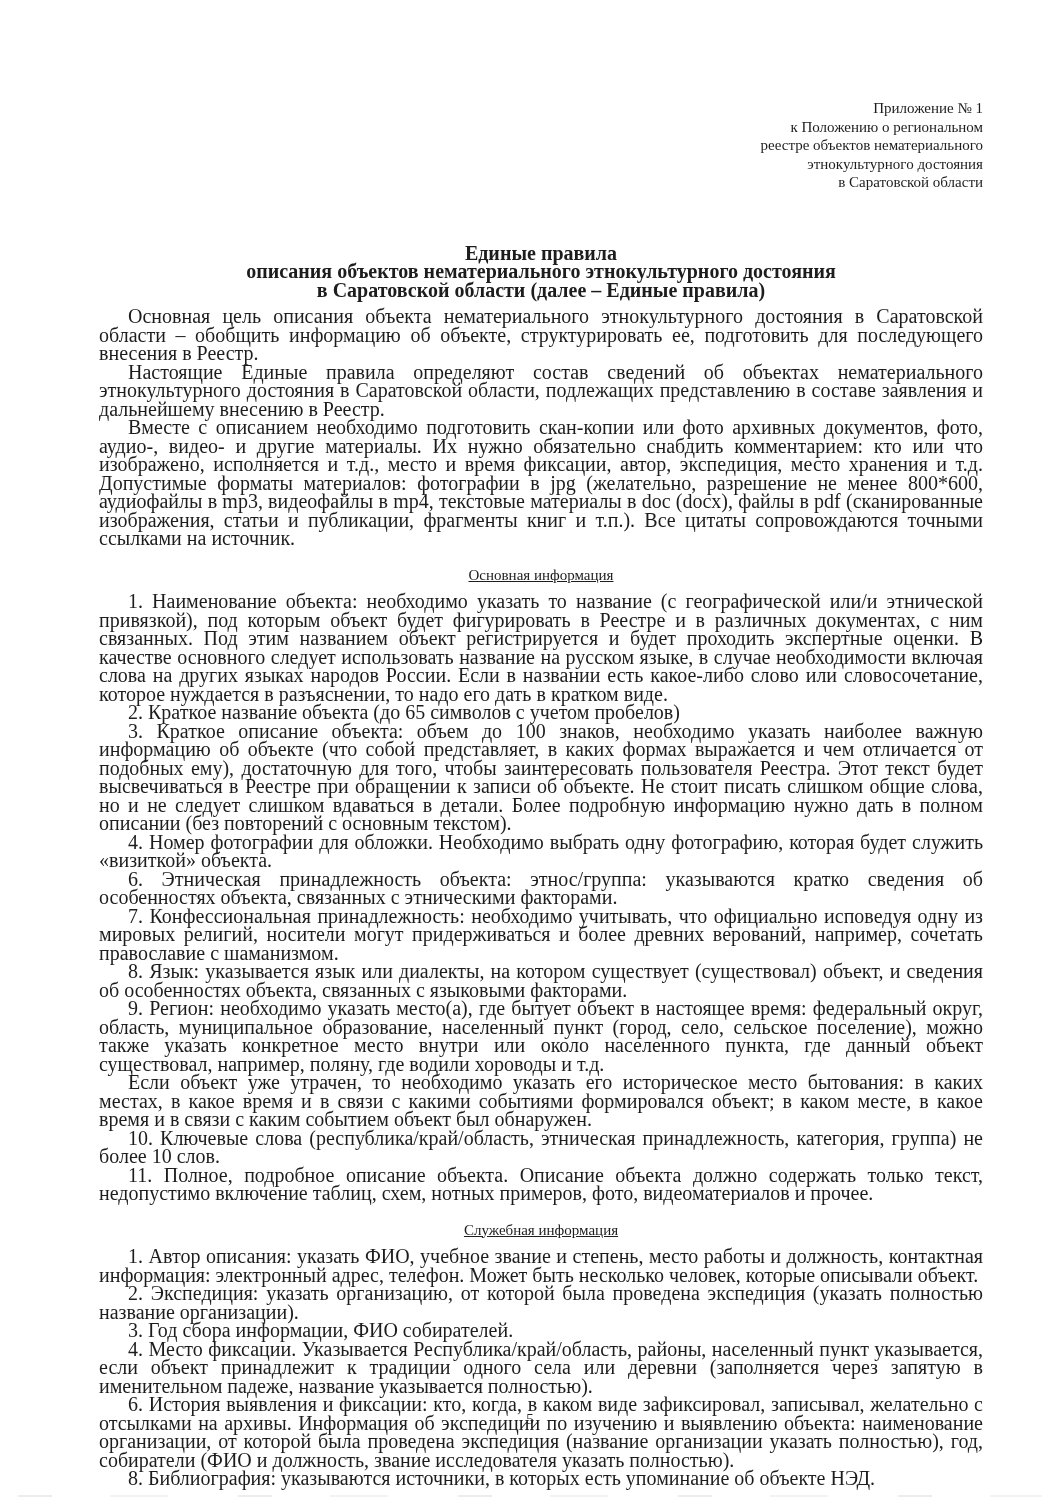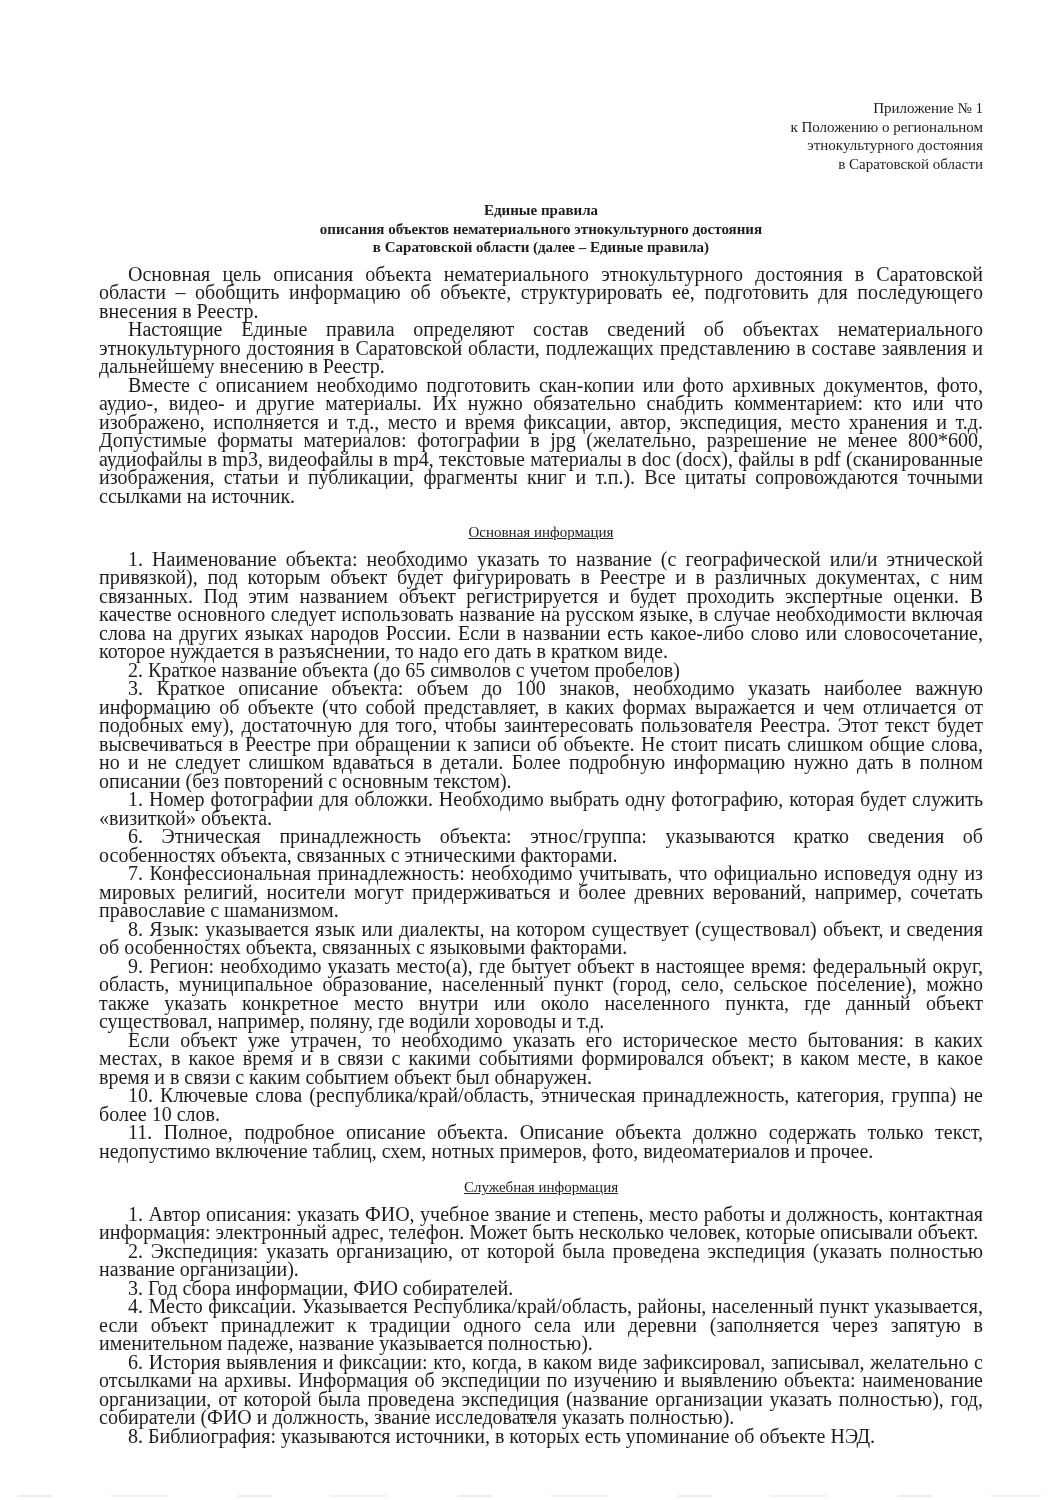--- a/index.html
+++ b/index.html
@@ -27,24 +27,24 @@
     top: 0;
     width: 884px;
   }
   .appendix-ref {
     margin-top: 99px;
     text-align: right;
     font-size: 15px;
     line-height: 18.5px;
   }
   .doc-title {
-    margin-top: 28px;
+    margin-top: 52px;
     text-align: center;
     font-weight: bold;
-    font-size: 15px;
+    font-size: 20px;
     line-height: 18.5px;
   }
   .par {
     margin: 0;
     font-size: 20px;
     line-height: 18.5px;
     text-align: justify;
     text-indent: 29px;
     hyphens: auto;
   }
@@ -82,40 +82,41 @@
 </style>
 </head>
 <body>
 
 <div class="page">
   <div class="content">
 
     <div class="appendix-ref">
       <div>Приложение № 1</div>
       <div>к Положению о региональном</div>
+      <div>реестре объектов нематериального</div>
       <div>этнокультурного достояния</div>
       <div>в Саратовской области</div>
     </div>
 
     <div class="doc-title">
       <div>Единые правила</div>
       <div>описания объектов нематериального этнокультурного достояния</div>
       <div>в Саратовской области (далее – Единые правила)</div>
     </div>
 
     <p class="par first-after-title">Основная цель описания объекта нематериального этнокультурного достояния в Саратовской области – обобщить информацию об объекте, структурировать ее, подготовить для последующего внесения в Реестр.</p>
     <p class="par">Настоящие Единые правила определяют состав сведений об объектах нематериального этнокультурного достояния в Саратовской области, подлежащих представлению в составе заявления и дальнейшему внесению в Реестр.</p>
     <p class="par">Вместе с описанием необходимо подготовить скан-копии или фото архивных документов, фото, аудио-, видео- и другие материалы. Их нужно обязательно снабдить комментарием: кто или что изображено, исполняется и т.д., место и время фиксации, автор, экспедиция, место хранения и т.д. Допустимые форматы материалов: фотографии в jpg (желательно, разрешение не менее 800*600, аудиофайлы в mp3, видеофайлы в mp4, текстовые материалы в doc (docx), файлы в pdf (сканированные изображения, статьи и публикации, фрагменты книг и т.п.). Все цитаты сопровождаются точными ссылками на источник.</p>
 
     <h2 class="section-heading">Основная информация</h2>
 
     <p class="par">1. Наименование объекта: необходимо указать то название (с географической или/и этнической привязкой), под которым объект будет фигурировать в Реестре и в различных документах, с ним связанных. Под этим названием объект регистрируется и будет проходить экспертные оценки. В качестве основного следует использовать название на русском языке, в случае необходимости включая слова на других языках народов России. Если в названии есть какое-либо слово или словосочетание, которое нуждается в разъяснении, то надо его дать в кратком виде.</p>
     <p class="par">2. Краткое название объекта (до 65 символов с учетом пробелов)</p>
     <p class="par">3. Краткое описание объекта: объем до 100 знаков, необходимо указать наиболее важную информацию об объекте (что собой представляет, в каких формах выражается и чем отличается от подобных ему), достаточную для того, чтобы заинтересовать пользователя Реестра. Этот текст будет высвечиваться в Реестре при обращении к записи об объекте. Не стоит писать слишком общие слова, но и не следует слишком вдаваться в детали. Более подробную информацию нужно дать в полном описании (без повторений с основным текстом).</p>
-    <p class="par">1. Номер фотографии для обложки. Необходимо выбрать одну фотографию, которая будет служить «визиткой» объекта.</p>
+    <p class="par">4. Номер фотографии для обложки. Необходимо выбрать одну фотографию, которая будет служить «визиткой» объекта.</p>
     <p class="par">6. Этническая принадлежность объекта: этнос/группа: указываются кратко сведения об особенностях объекта, связанных с этническими факторами.</p>
     <p class="par">7. Конфессиональная принадлежность: необходимо учитывать, что официально исповедуя одну из мировых религий, носители могут придерживаться и более древних верований, например, сочетать православие с шаманизмом.</p>
     <p class="par">8. Язык: указывается язык или диалекты, на котором существует (существовал) объект, и сведения об особенностях объекта, связанных с языковыми факторами.</p>
     <p class="par">9. Регион: необходимо указать место(а), где бытует объект в настоящее время: федеральный округ, область, муниципальное образование, населенный пункт (город, село, сельское поселение), можно также указать конкретное место внутри или около населенного пункта, где данный объект существовал, например, поляну, где водили хороводы и т.д.</p>
     <p class="par">Если объект уже утрачен, то необходимо указать его историческое место бытования: в каких местах, в какое время и в связи с какими событиями формировался объект; в каком месте, в какое время и в связи с каким событием объект был обнаружен.</p>
     <p class="par">10. Ключевые слова (республика/край/область, этническая принадлежность, категория, группа) не более 10 слов.</p>
     <p class="par">11. Полное, подробное описание объекта. Описание объекта должно содержать только текст, недопустимо включение таблиц, схем, нотных примеров, фото, видеоматериалов и прочее.</p>
 
     <h2 class="section-heading">Служебная информация</h2>
 

